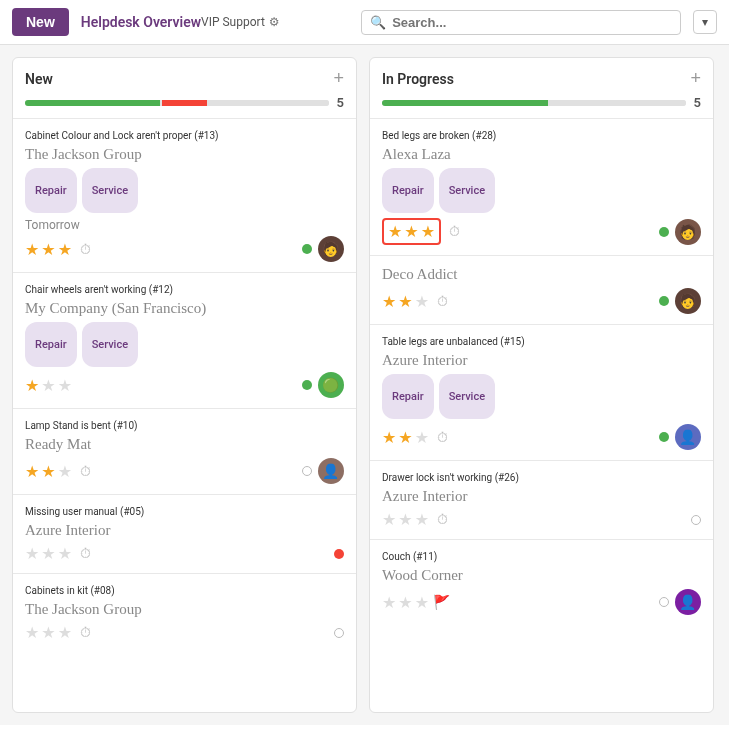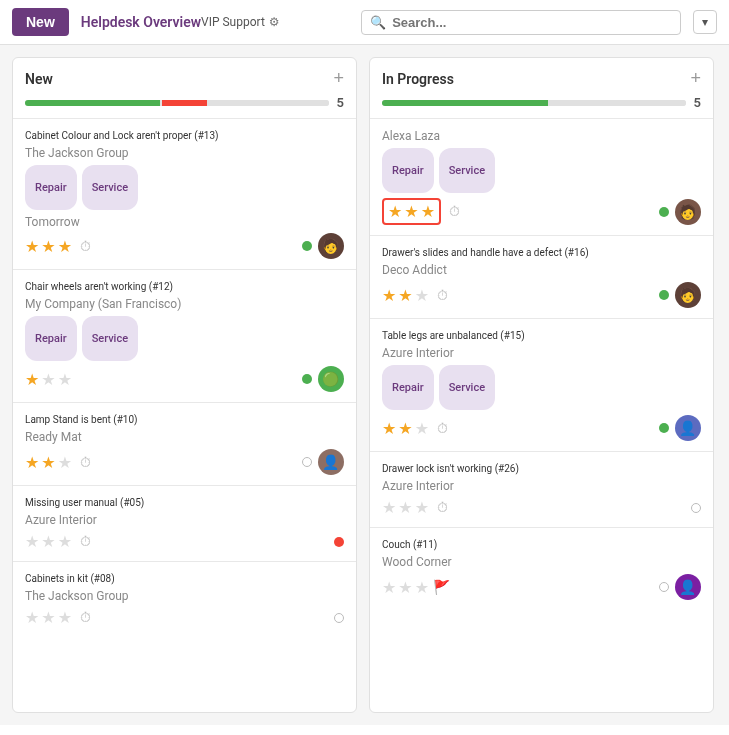--- a/index.html
+++ b/index.html
@@ -29,21 +29,21 @@
     .progress-bar { display: flex; align-items: center; padding: 0 12px 8px; gap: 8px; }
     .progress-track { flex: 1; height: 6px; background: #e0e0e0; border-radius: 3px; display: flex; gap: 2px; overflow: hidden; }
     .progress-green { background: #4caf50; height: 100%; }
     .progress-red { background: #f44336; height: 100%; }
     .progress-gray { background: #e0e0e0; height: 100%; }
     .col-count { font-size: 13px; font-weight: 600; color: #555; }
 
     
     .card { border-top: 1px solid #e8e8e8; padding: 10px 12px; cursor: pointer; }
     .card-title { font-weight: 400; font-size: 10px; color: #333; margin-bottom: 3px; line-height: 1.4; }
-    .card-company { font-size: 12px; color: #888; margin-bottom: 5px; }
+    .card-company { font-size: 15px; color: #888; margin-bottom: 5px; font-family: Liberation Serif, serif; }
     .tags { display: flex; gap: 5px; margin-bottom: 5px; flex-wrap: wrap; }
     .tag { background: #e8e0f0; color: #6b3a7d; border-radius: 12px; padding: 16px 10px; font-size: 11px; font-weight: 500; }
     .due-date { font-size: 12px; color: #888; margin-bottom: 4px; }
     .card-footer { display: flex; align-items: center; justify-content: space-between; margin-top: 4px; }
     .stars { display: flex; gap: 2px; }
     .star { font-size: 16px; }
     .star.filled { color: #f5a623; }
     .star.empty { color: #ddd; }
     .clock-icon { font-size: 14px; color: #bbb; margin-left: 4px; }
     .footer-right { display: flex; align-items: center; gap: 6px; }
@@ -222,20 +222,21 @@
       <button class="col-add">+</button>
     </div>
   <div class="progress-bar">
         <div class="progress-track">
           <div class="progress-green" style="width:55%"></div>
           <div class="progress-gray" style="width:45%"></div>
         </div>
         <span class="col-count">5</span>
       </div>
       <div class="card">
+        <div class="card-title">Bed legs are broken (#28)</div>
         <div class="card-company">Alexa Laza</div>
         <div class="tags">
           <span class="tag">Repair</span>
           <span class="tag">Service</span>
         </div>
 
         <div class="card-footer">
           <div class="footer-left">
             <div class="stars-highlighted">
               <span class="star filled">★</span>
@@ -248,21 +249,20 @@
           <div class="footer-right">
             <span class="status-dot dot-green"></span>
             <div class="avatar" style="background:#795548">
               <span class="avatar-placeholder">🧑</span>
             </div>
           </div>
         </div>
       </div>
 
       <div class="card">
-        <div class="card-title">Drawer's slides and handle have a defect (#16)</div>
         <div class="card-company">Deco Addict</div>
 
         <div class="card-footer">
           <div class="footer-left">
             <div class="stars">
               <span class="star filled">★</span>
               <span class="star filled">★</span>
               <span class="star empty">★</span>
             </div>
             <span class="clock-icon">⏱</span>

